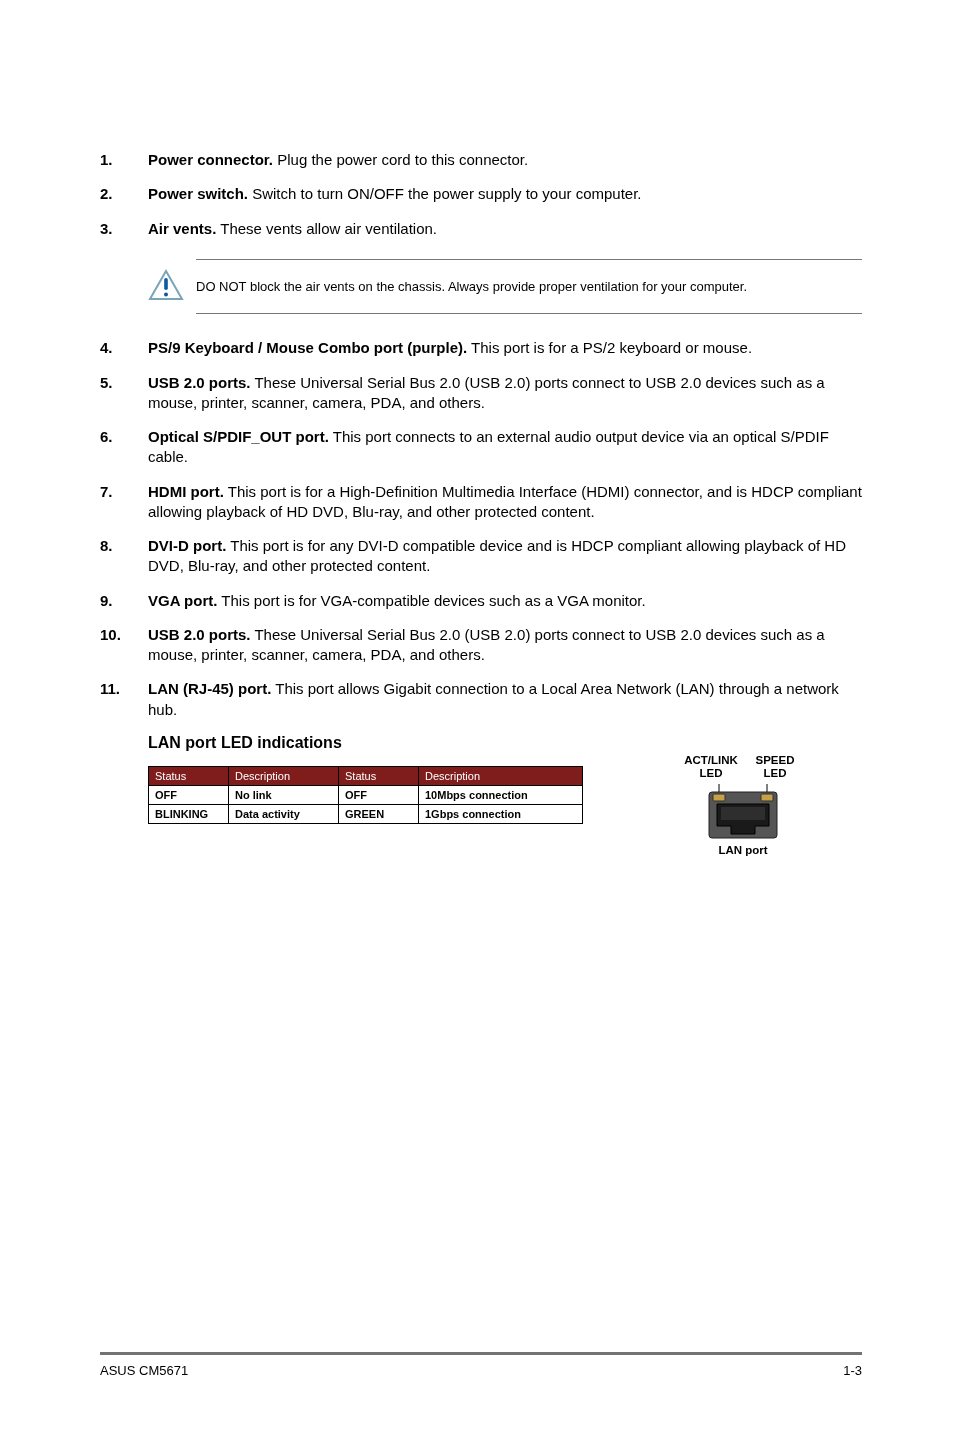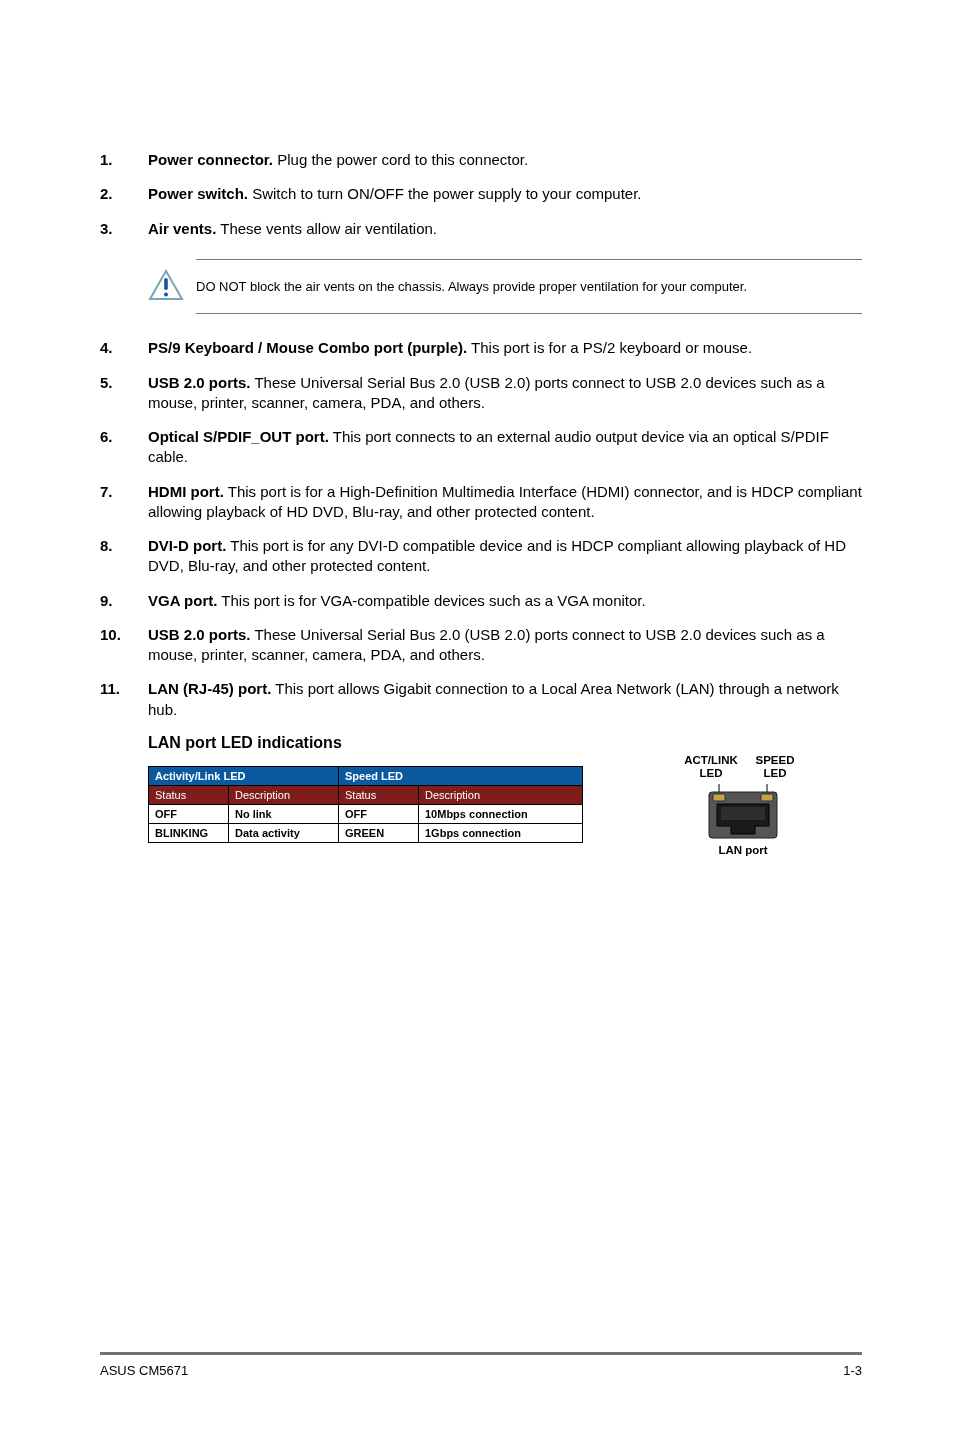--- a/index.html
+++ b/index.html
@@ -162,24 +162,20 @@
     <span class="num">11.</span>
     <span class="item-body"><span class="bold">LAN (RJ-45) port.</span><span> This port allows Gigabit connection to a Local Area Network (LAN) through a network hub.</span></span>
   </li>
 </ol>
 
 <div class="led-heading">LAN port LED indications</div>
 
 <div class="led-row">
   <table class="led-table">
     <tbody>
-        <tr>
-      <th class="hdr1 col-status1" colspan="2">Activity/Link LED</th>
-      <th class="hdr1 col-status2" colspan="2">Speed LED</th>
-    </tr>
     <tr>
       <th class="hdr2 col-status1">Status</th>
       <th class="hdr2 col-desc1">Description</th>
       <th class="hdr2 col-status2">Status</th>
       <th class="hdr2">Description</th>
     </tr>
     <tr>
       <td>OFF</td>
       <td>No link</td>
       <td>OFF</td>

